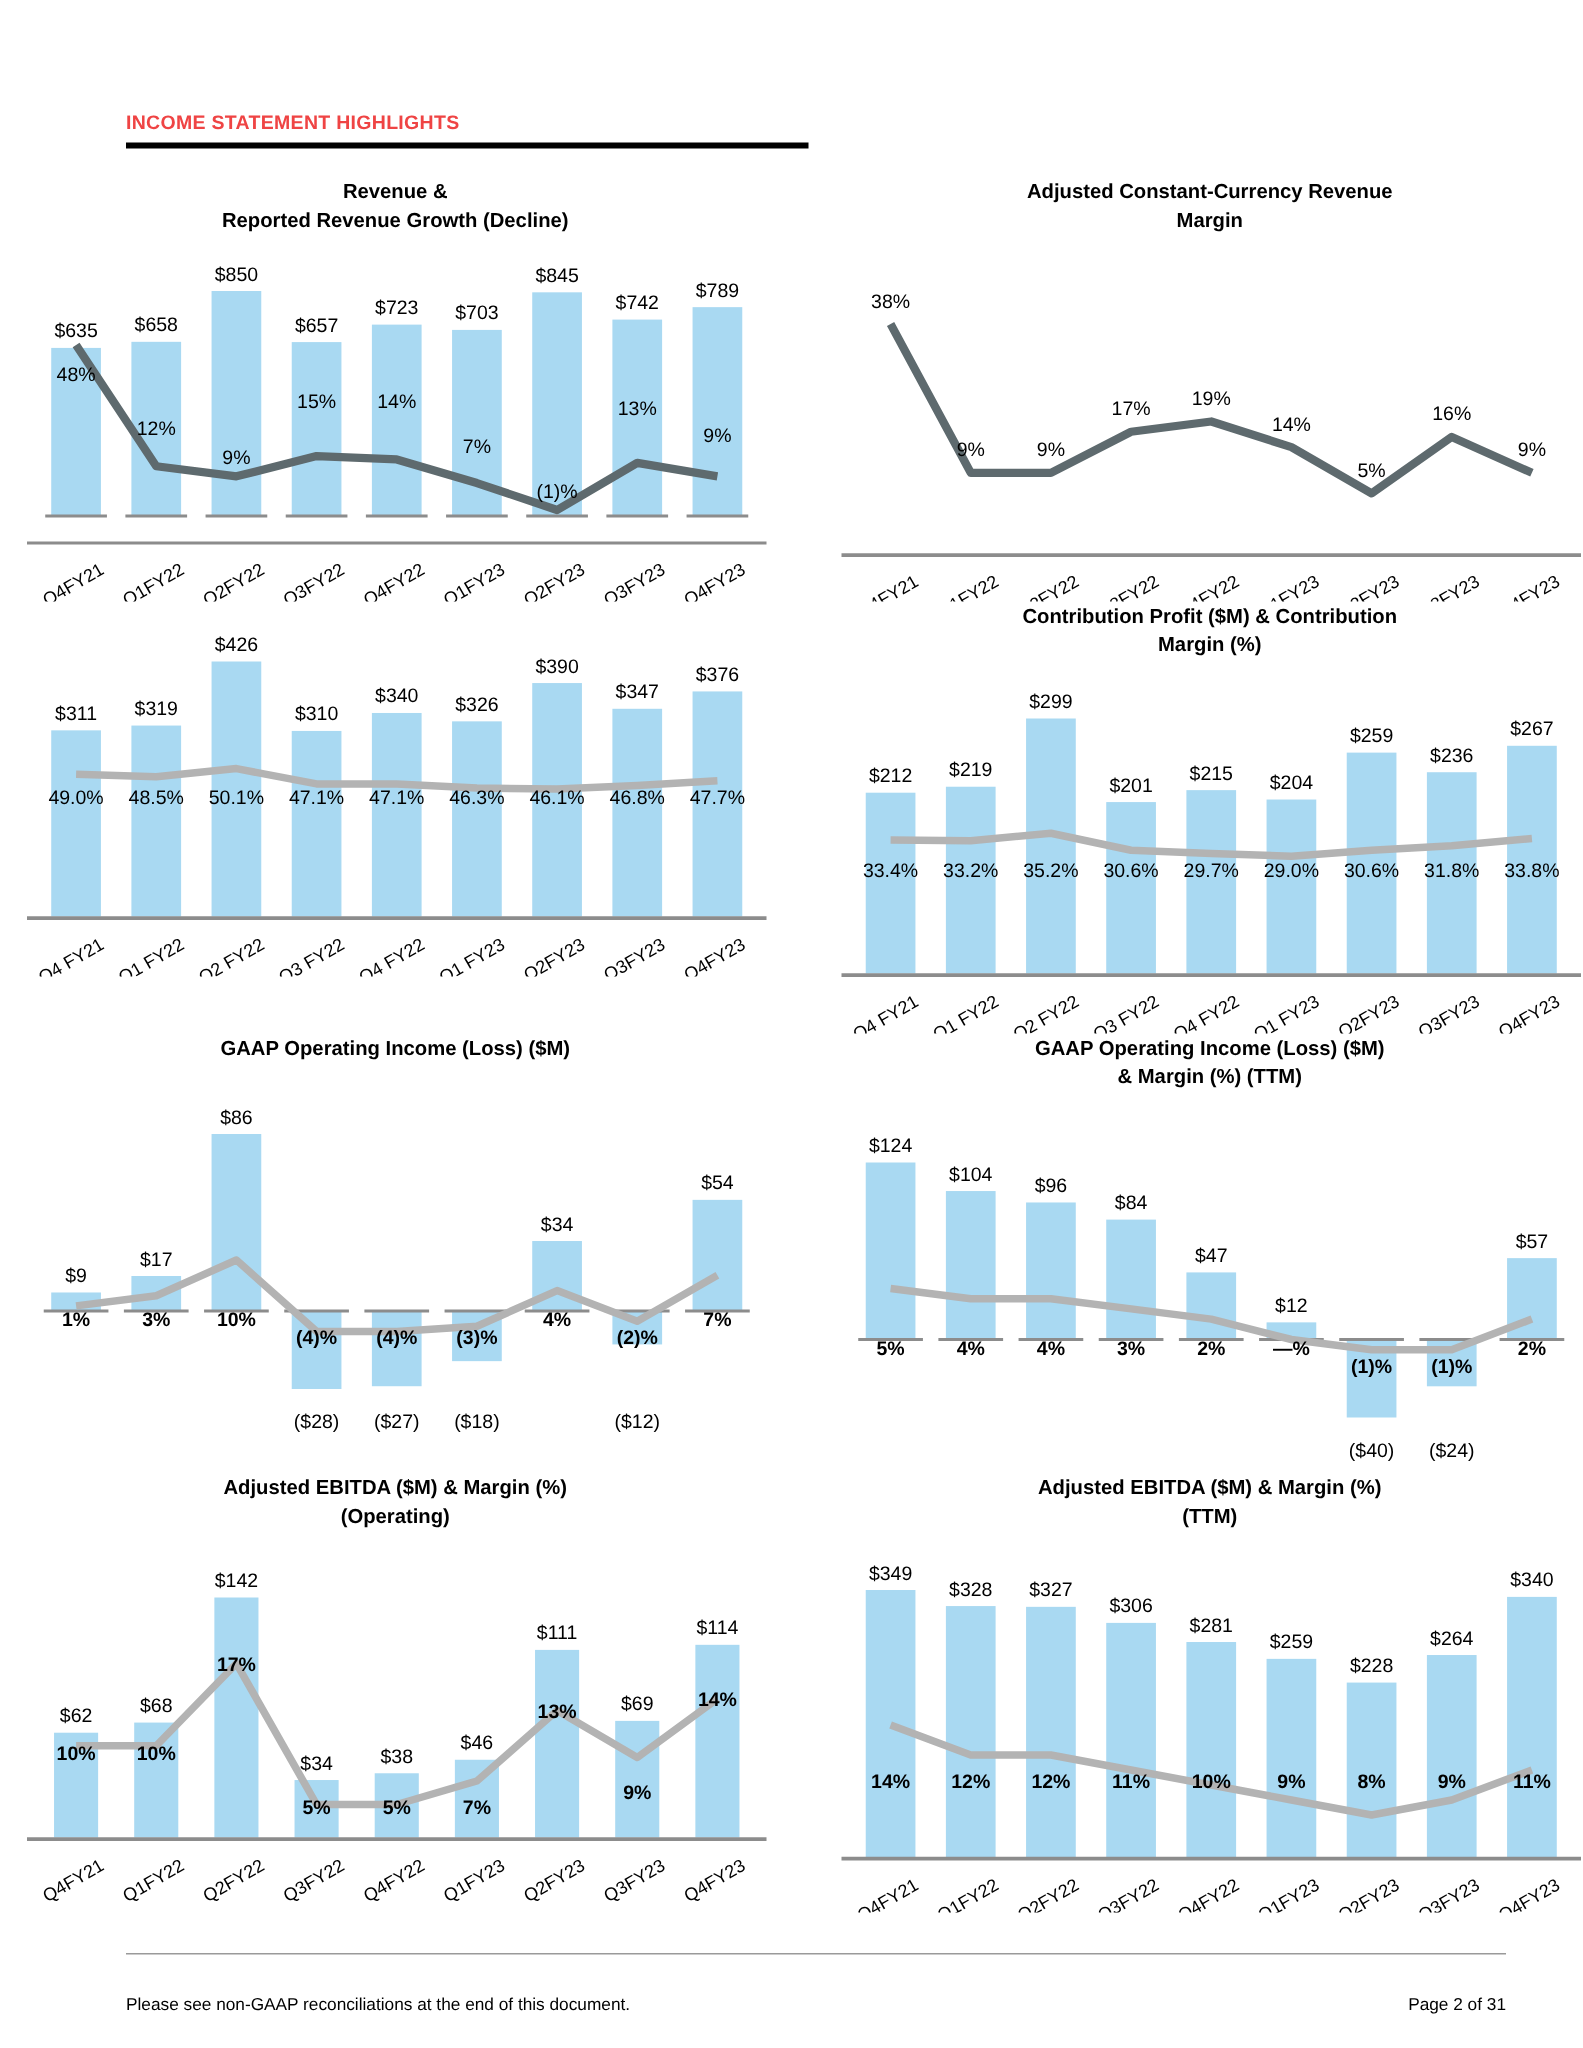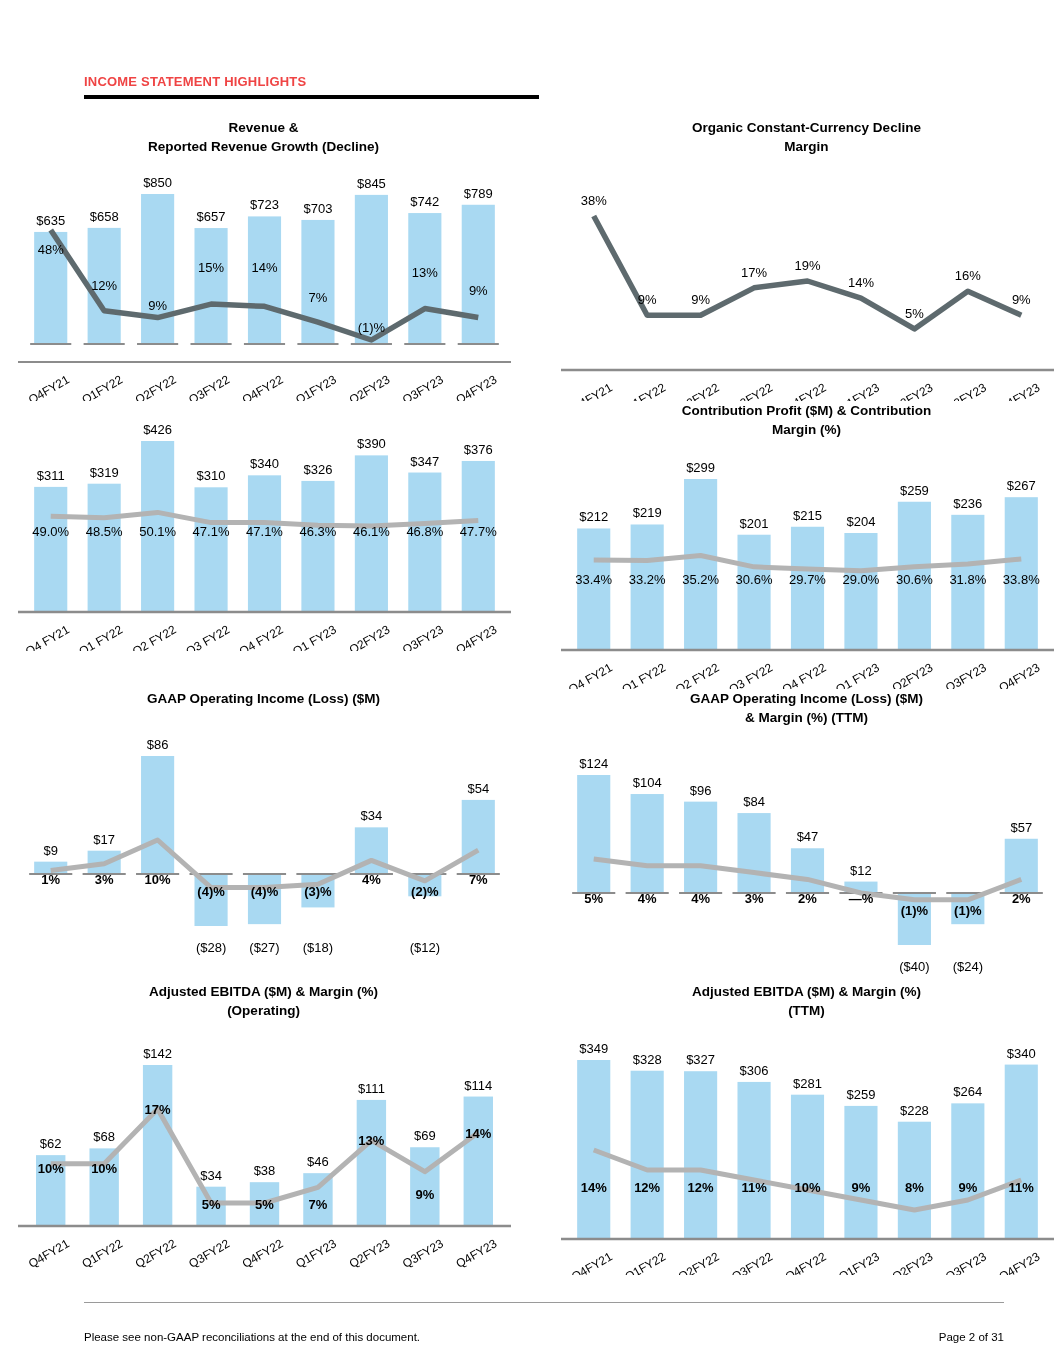--- a/index.html
+++ b/index.html
@@ -167,21 +167,21 @@
               <text x="284.5" y="228" class="x-label" text-anchor="end" transform="rotate(-30 280.5 228)">Q4FY22</text>
               <text x="337.94444444444446" y="228" class="x-label" text-anchor="end" transform="rotate(-30 333.94444444444446 228)">Q1FY23</text>
               <text x="391.38888888888886" y="228" class="x-label" text-anchor="end" transform="rotate(-30 387.38888888888886 228)">Q2FY23</text>
               <text x="444.8333333333333" y="228" class="x-label" text-anchor="end" transform="rotate(-30 440.8333333333333 228)">Q3FY23</text>
               <text x="498.27777777777777" y="228" class="x-label" text-anchor="end" transform="rotate(-30 494.27777777777777 228)">Q4FY23</text>
             </svg>
           </div>
       </div>
       <div class="chart-cell">
         <div class="chart-title">
-            <div>Organic Constant-Currency Decline</div>
+            <div>Adjusted Constant-Currency Revenue</div>
             <div>Margin</div>
           </div>
         <div class="chart-body">
             <svg width="527" height="245" viewBox="0 0 527 245">
               <path d="M50.72222222222222 60L104.16666666666666 159.21052631578948L157.61111111111111 159.21052631578948L211.05555555555554 131.8421052631579L264.5 125L317.94444444444446 142.10526315789474L371.38888888888886 172.89473684210526L424.8333333333333 135.26315789473685L478.27777777777777 159.21052631578948" fill="none" stroke="#5E6A6E" stroke-width="5.5" stroke-linejoin="round" stroke-linecap="butt"></path>
               <text x="50.72222222222222" y="49" text-anchor="middle" class="p-label">38%</text>
               <text x="104.16666666666666" y="148.21052631578948" text-anchor="middle" class="p-label">9%</text>
               <text x="157.61111111111111" y="148.21052631578948" text-anchor="middle" class="p-label">9%</text>
               <text x="211.05555555555554" y="120.84210526315789" text-anchor="middle" class="p-label">17%</text>
               <text x="264.5" y="114" text-anchor="middle" class="p-label">19%</text>

